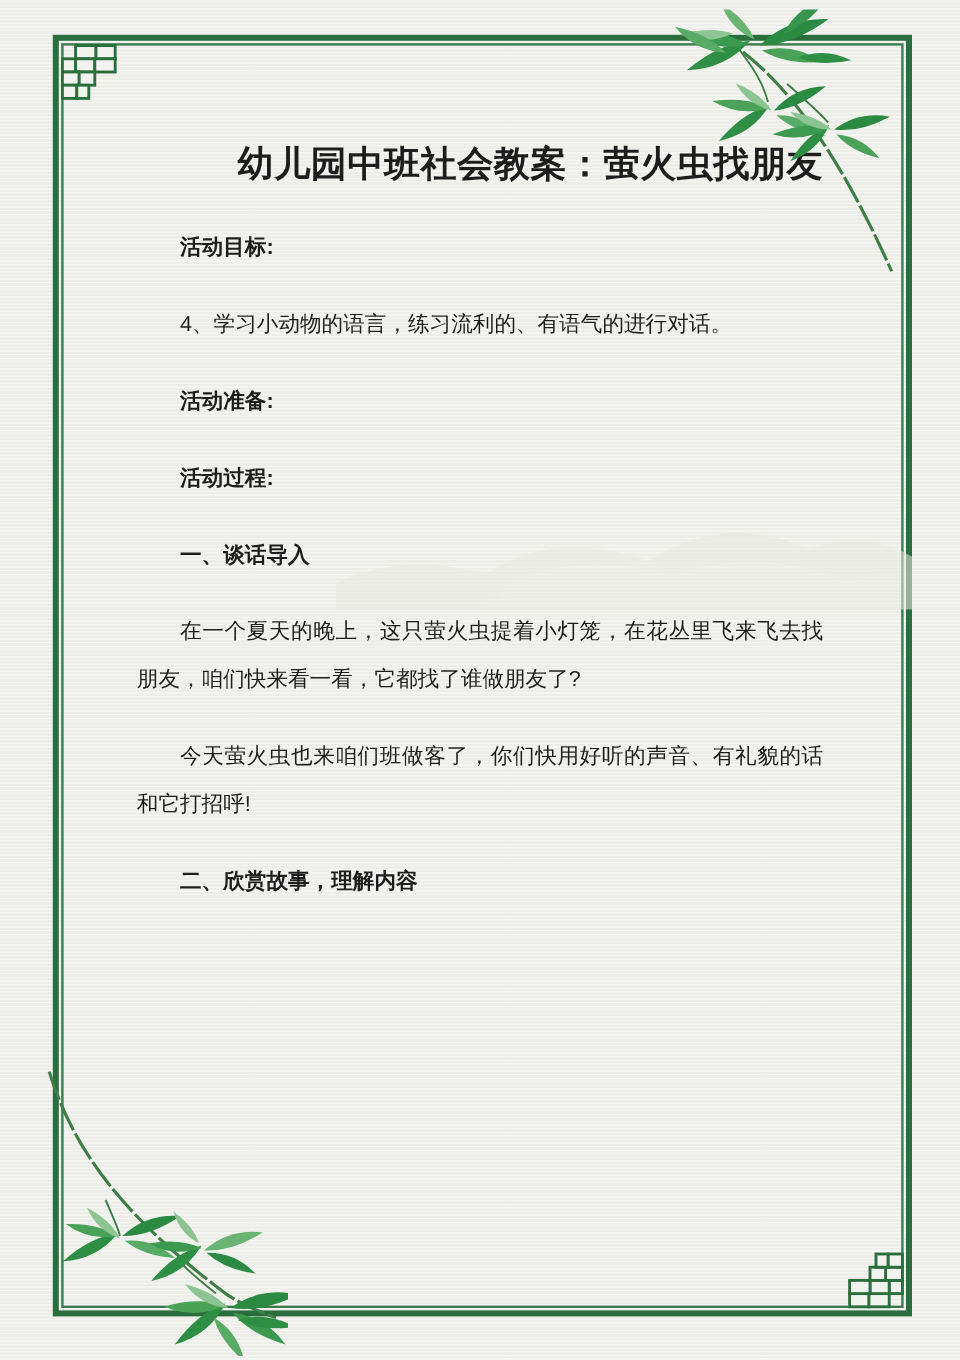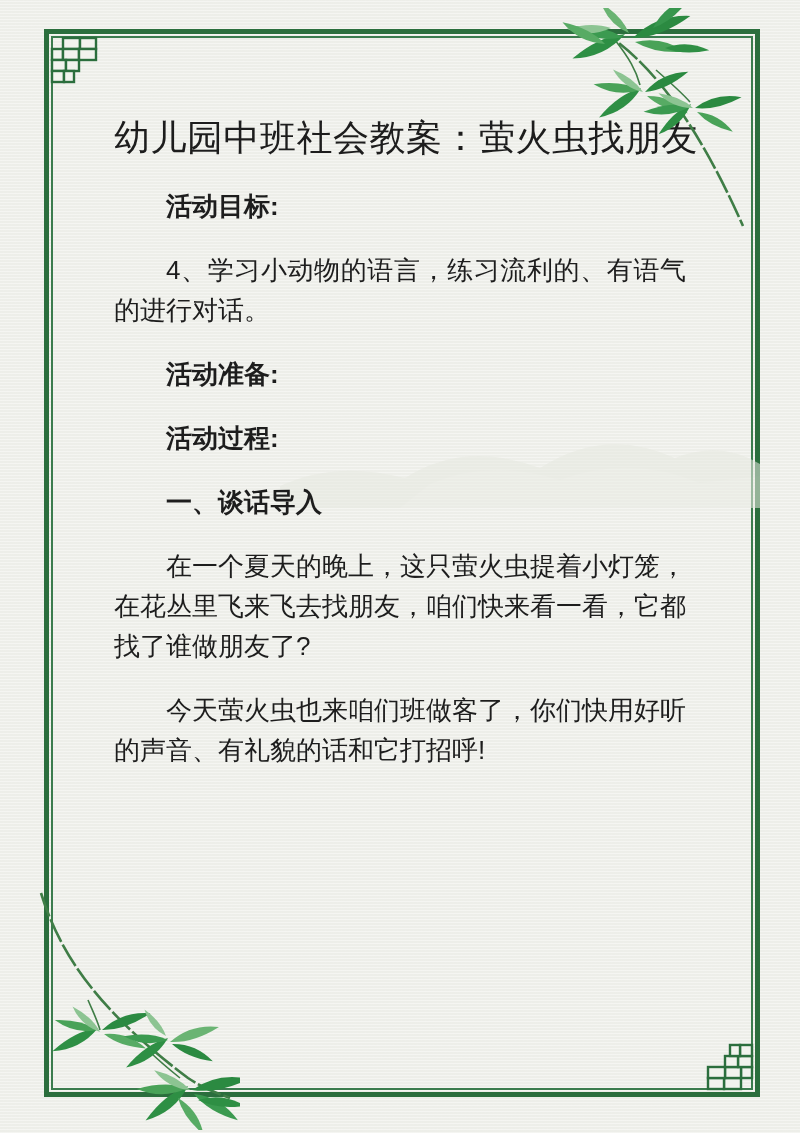--- a/index.html
+++ b/index.html
@@ -23,24 +23,24 @@
   .corner-br{right:46px;bottom:42px;transform:rotate(180deg);}
   .bamboo{position:absolute;z-index:6;}
   .bamboo-tr{right:40px;top:8px;}
   .bamboo-bl{left:28px;top:890px;}
   .mountains{position:absolute;left:280px;top:388px;z-index:1;opacity:.55;}
   main{
     position:absolute;left:114px;right:114px;top:118px;z-index:3;
     text-align:justify;
   }
   h1{
-    font-size:36px;line-height:40px;font-weight:400;text-align:right;
+    font-size:30px;line-height:40px;font-weight:700;text-align:right;
     margin:0 0 28px;letter-spacing:.5px;white-space:nowrap;
   }
-  main p{font-size:26px;line-height:40px;margin:0 0 24px;text-indent:2em;}
+  main p{font-size:18px;line-height:40px;margin:0 0 24px;text-indent:2em;}
   main p.heading{font-weight:700;}
 </style>
 </head>
 <body>
 
 <svg class="mountains" width="480" height="120" viewBox="0 0 480 120">
   <path d="M0,120 L0,98 Q55,72 125,90 Q185,52 260,80 Q325,38 395,70 Q440,52 480,76 L480,120 Z" fill="#e7e9e1"></path>
   <path d="M120,120 L150,96 Q210,70 280,92 Q350,66 420,95 L480,88 L480,120 Z" fill="#eaece4"></path>
 </svg>
 
@@ -134,14 +134,15 @@
 <main>
   <h1>幼儿园中班社会教案：萤火虫找朋友</h1>
   <div>
       <p class="heading">活动目标:</p>
       <p class="para">4、学习小动物的语言，练习流利的、有语气的进行对话。</p>
       <p class="heading">活动准备:</p>
       <p class="heading">活动过程:</p>
       <p class="heading">一、谈话导入</p>
       <p class="para">在一个夏天的晚上，这只萤火虫提着小灯笼，在花丛里飞来飞去找朋友，咱们快来看一看，它都找了谁做朋友了?</p>
       <p class="para">今天萤火虫也来咱们班做客了，你们快用好听的声音、有礼貌的话和它打招呼!</p>
+      <p class="heading">二、欣赏故事，理解内容</p>
     </div>
 </main>
 
 </body></html>

